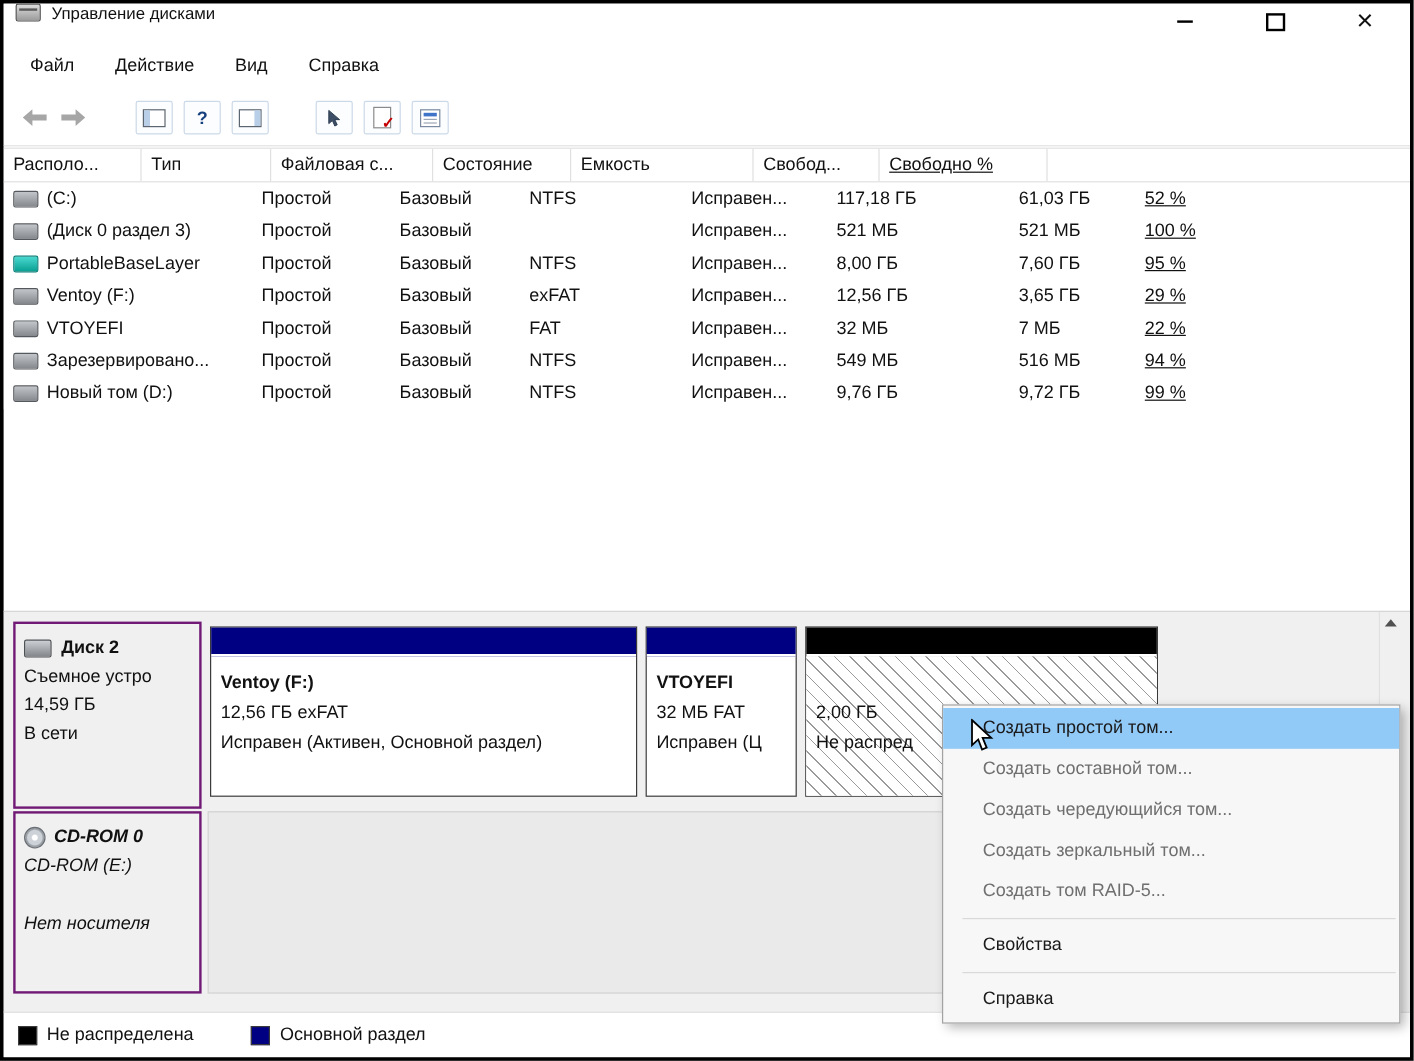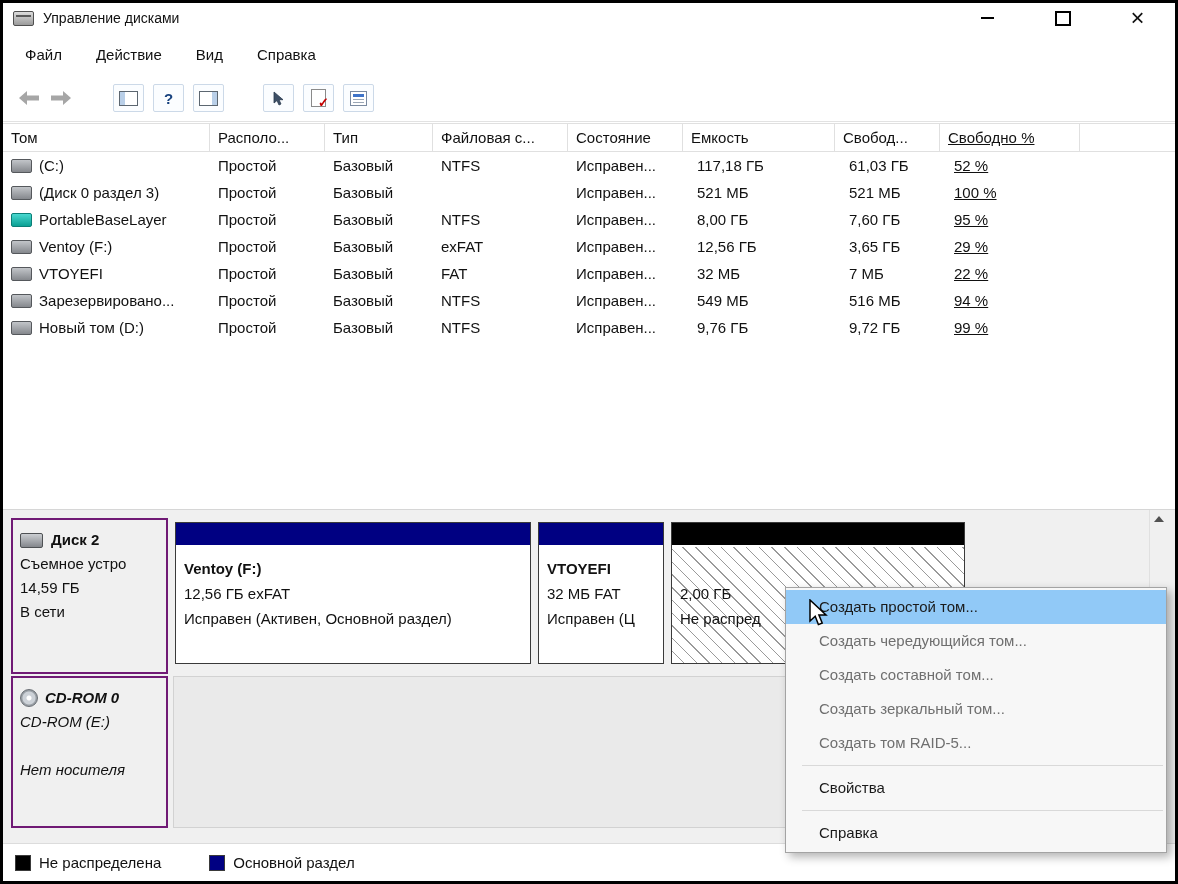--- a/index.html
+++ b/index.html
@@ -1,20 +1,20 @@
 <!DOCTYPE html>
 <html lang="ru"><head>
 <meta charset="utf-8">
 <style>
   html,body{margin:0;padding:0;}
   body{font-family:"Liberation Sans",sans-serif;background:#9a9a9a;}
   .window{position:relative;width:1178px;height:884px;box-sizing:border-box;background:#fff;border:3px solid #000;overflow:hidden;font-size:15px;color:#111;}
 
   
-  .titlebar{position:absolute;top:0;left:0;width:100%;height:30px;display:flex;align-items:center;background:#fff;}
+  .titlebar{position:absolute;top:0;left:0;width:100%;height:30px;display:flex;background:#fff;}
   .app-icon{width:19px;height:13px;margin-left:10px;border:1px solid #4f4f4f;border-radius:2px;background:linear-gradient(#dcdcdc,#9b9b9b);position:relative;flex:0 0 auto;}
   .app-icon::after{content:"";position:absolute;left:2px;right:2px;top:3px;height:2px;background:#5a5a5a;}
   .title-text{margin-left:9px;font-size:14px;}
   .win-controls{margin-left:auto;display:flex;height:100%;}
   .win-btn{width:75px;display:flex;align-items:center;justify-content:center;cursor:default;}
   .min-glyph{display:block;width:13px;border-top:2px solid #000;}
   .max-glyph{display:block;width:12px;height:11px;border:2px solid #000;}
   .close-glyph{font-size:24px;line-height:20px;font-weight:400;}
 
   
@@ -141,21 +141,20 @@
     <div class="tb-btn">
         <span class="icon-doc"></span>
       </div>
     <div class="tb-btn">
         <span class="icon-list"></span>
       </div>
   </div>
 
   <div class="listview">
     <div class="lv-header">
-      <div class="lv-col w0">Том</div>
       <div class="lv-col w1">Располо...</div>
       <div class="lv-col w2">Тип</div>
       <div class="lv-col w3">Файловая с...</div>
       <div class="lv-col w4">Состояние</div>
       <div class="lv-col w5">Емкость</div>
       <div class="lv-col w6">Свобод...</div>
       <div class="lv-col w7">Свободно %</div>
       <div class="lv-col w8"></div>
     </div>
 
@@ -321,22 +320,22 @@
       <span>Не распределена</span>
     </div>
     <div class="legend-item">
       <span class="legend-swatch" style="background-color: rgb(0, 0, 130);"></span>
       <span>Основной раздел</span>
     </div>
   </div>
 
   <div class="context-menu">
     <div class="cm-item highlighted" style="background-color: rgb(145, 201, 247);">Создать простой том...</div>
+    <div class="cm-item disabled">Создать составной том...</div>
     <div class="cm-item disabled">Создать чередующийся том...</div>
-    <div class="cm-item disabled">Создать составной том...</div>
     <div class="cm-item disabled">Создать зеркальный том...</div>
     <div class="cm-item disabled">Создать том RAID-5...</div>
     <div class="cm-sep"></div>
     <div class="cm-item">Свойства</div>
     <div class="cm-sep"></div>
     <div class="cm-item">Справка</div>
   </div>
 
   <div class="cursor">
     <svg width="24" height="28" viewBox="0 0 24 28">

